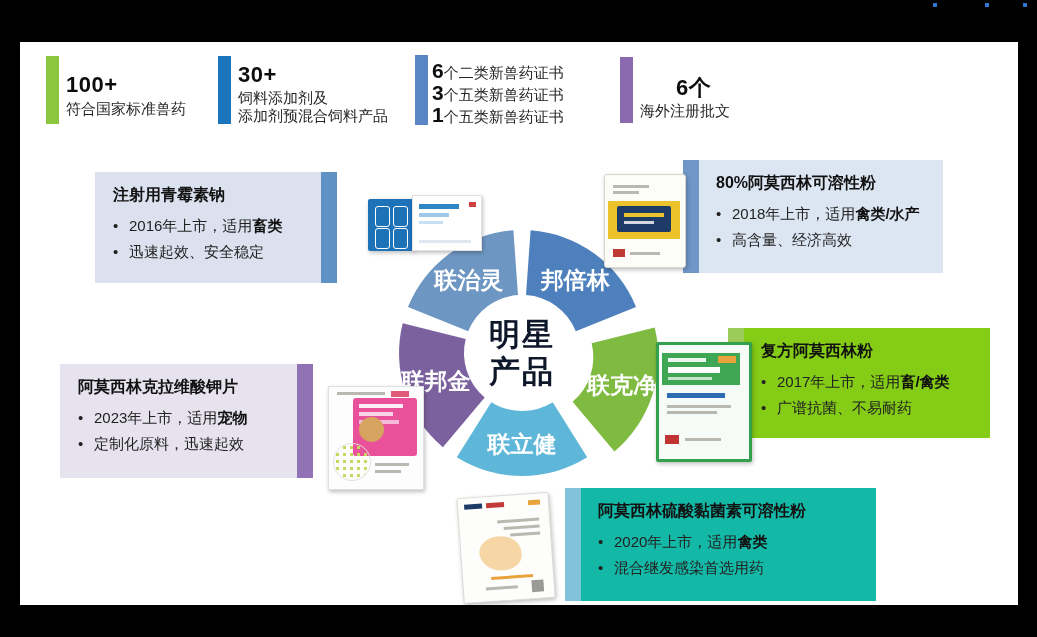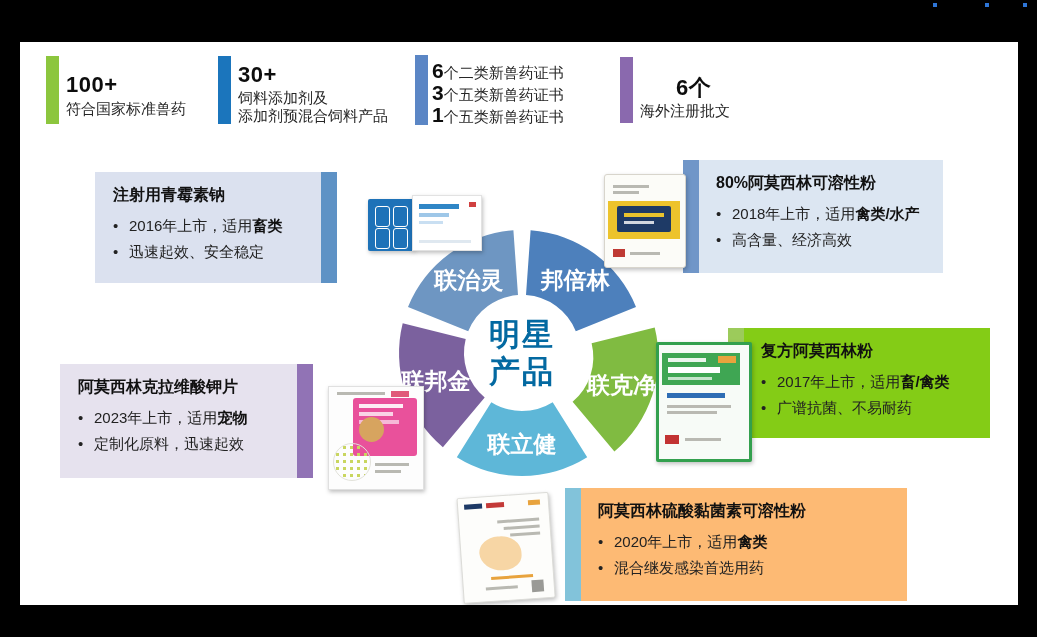--- a/index.html
+++ b/index.html
@@ -165,21 +165,21 @@
           <span class="dot">•</span>
           <span><span>2023年上市，适用</span><span class="bold">宠物</span></span>
         </div>
       <div class="bullet">
           <span class="dot">•</span>
           <span><span>定制化原料，迅速起效</span><span class="bold"></span></span>
         </div>
     </div>
   </div>
 
-  <div class="callout stripe-left" style="left: 545px; top: 446px; width: 342px; height: 113px; background: #fdba74;">
+  <div class="callout stripe-left" style="left: 545px; top: 446px; width: 311px; height: 113px; background: #14b8a6;">
     <div class="stripe" style="background: rgb(130, 195, 218); left: 0px;"></div>
     <div class="c-body">
       <div class="c-title">阿莫西林硫酸黏菌素可溶性粉</div>
       <div class="bullet">
           <span class="dot">•</span>
           <span><span>2020年上市，适用</span><span class="bold">禽类</span></span>
         </div>
       <div class="bullet">
           <span class="dot">•</span>
           <span><span>混合继发感染首选用药</span><span class="bold"></span></span>
@@ -192,21 +192,21 @@
       <text x="205.2" y="82.8" text-anchor="middle" fill="#ffffff" font-size="23" font-weight="bold">邦倍林</text>
       <path d="M284.7,122.6 A123,123 0 0 1 244.4,246.5 L202.6,196.8 A58,58 0 0 0 221.6,138.3 Z" fill="#80bb41"></path>
       <text x="251.4" y="188.3" text-anchor="middle" fill="#ffffff" font-size="23" font-weight="bold">联克净</text>
       <path d="M217.2,252.3 A123,123 0 0 1 86.8,252.3 L121.3,197.2 A58,58 0 0 0 182.7,197.2 Z" fill="#5eb7d8"></path>
       <text x="152.0" y="246.5" text-anchor="middle" fill="#ffffff" font-size="23" font-weight="bold">联立健</text>
       <path d="M72.9,242.2 A123,123 0 0 1 32.7,118.2 L95.7,134.0 A58,58 0 0 0 114.7,192.4 Z" fill="#7b619e"></path>
       <text x="65.9" y="184.0" text-anchor="middle" fill="#ffffff" font-size="23" font-weight="bold">联邦金</text>
       <path d="M38.0,101.9 A123,123 0 0 1 143.4,25.3 L148.0,90.1 A58,58 0 0 0 98.2,126.3 Z" fill="#6e96c2"></path>
       <text x="98.8" y="82.8" text-anchor="middle" fill="#ffffff" font-size="23" font-weight="bold">联治灵</text>
     </svg>
-  <div class="donut-center" style="color: #0369a1;">
+  <div class="donut-center" style="color: #0f172a;">
     <div>明星</div>
     <div>产品</div>
   </div>
 
   <div class="product" style="left:348px;top:151px;width:112px;height:60px;">
     <div class="p1-blue shadowed">
       <div class="amp" style="left:7px;top:7px;"></div>
         <div class="amp" style="left:25px;top:7px;"></div>
       <div class="amp" style="left:7px;top:29px;"></div>
         <div class="amp" style="left:25px;top:29px;"></div>

